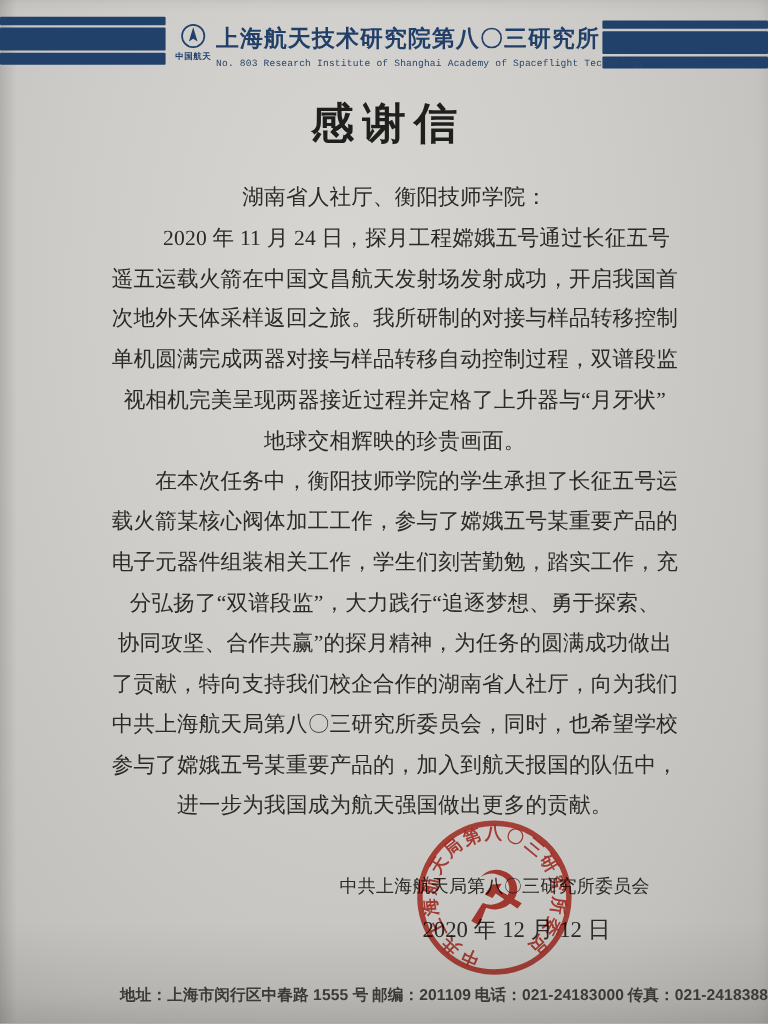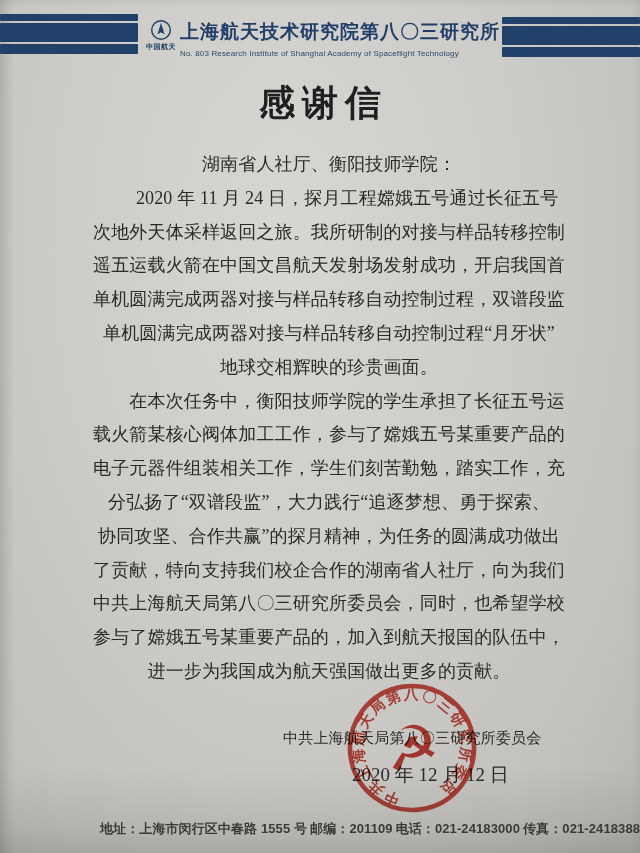--- a/index.html
+++ b/index.html
@@ -18,21 +18,21 @@
   .bars.right{right:0;top:17px;}
   .bars .bar{display:block;background:#21416a;border-radius:1px;}
   .bars .b1{height:7px;margin-bottom:2px;}
   .bars .b2{height:19px;margin-bottom:2px;}
   .bars .b3{height:10px;}
   .logo{position:absolute;left:145px;top:19px;width:32px;text-align:center;}
   .logo-glyph{display:block;margin:0 auto;}
   .logo-text{font-size:7px;font-weight:bold;color:#21416a;letter-spacing:.5px;white-space:nowrap;margin-top:1px;}
   .org{position:absolute;left:180px;top:19px;}
   .org-cn{font-size:19px;font-weight:bold;color:#223f69;letter-spacing:1px;white-space:nowrap;font-family:Liberation Sans, sans-serif;}
-  .org-en{font-size:8px;color:#2d476a;letter-spacing:.15px;white-space:nowrap;margin-top:4px;font-family:Liberation Sans, sans-serif;}
+  .org-en{font-size:8px;color:#2d476a;letter-spacing:.15px;white-space:nowrap;margin-top:4px;font-family:Liberation Mono, monospace;}
   
   .title{position:absolute;top:79px;left:0;width:640px;text-align:center;
     font-family:"Liberation Serif","DejaVu Serif",serif;font-weight:bold;
     font-size:36px;color:#1f1f1d;letter-spacing:7px;text-indent:7px;}
   
   .body-text{position:absolute;left:88px;top:148px;width:482px;
     font-family:"Liberation Serif","DejaVu Serif",serif;
     font-size:18px;line-height:33.8px;color:#2b2a27;letter-spacing:.15px;text-align:center;}
   .body-text .line{white-space:nowrap;}
   .signature{position:absolute;left:283px;top:729px;font-size:15px;color:#2b2a27;
@@ -75,24 +75,24 @@
       <div class="org-cn">上海航天技术研究院第八〇三研究所</div>
       <div class="org-en">No. 803 Research Institute of Shanghai Academy of Spaceflight Technology</div>
     </div>
   </div>
 
   <div class="title">感谢信</div>
 
   <div class="body-text">
       <div class="line">湖南省人社厅、衡阳技师学院：</div>
       <div class="line">　　2020 年 11 月 24 日，探月工程嫦娥五号通过长征五号</div>
+      <div class="line">遥五运载火箭在中国文昌航天发射场发射成功，开启我国首</div>
       <div class="line">次地外天体采样返回之旅。我所研制的对接与样品转移控制</div>
-      <div class="line">遥五运载火箭在中国文昌航天发射场发射成功，开启我国首</div>
       <div class="line">单机圆满完成两器对接与样品转移自动控制过程，双谱段监</div>
-      <div class="line">单机圆满完成两器对接与样品转移自动控制过程“月牙状”</div>
+      <div class="line">视相机完美呈现两器接近过程并定格了上升器与“月牙状”</div>
       <div class="line">地球交相辉映的珍贵画面。</div>
       <div class="line">　　在本次任务中，衡阳技师学院的学生承担了长征五号运</div>
       <div class="line">载火箭某核心阀体加工工作，参与了嫦娥五号某重要产品的</div>
       <div class="line">电子元器件组装相关工作，学生们刻苦勤勉，踏实工作，充</div>
       <div class="line">分弘扬了“双谱段监”，大力践行“追逐梦想、勇于探索、</div>
       <div class="line">协同攻坚、合作共赢”的探月精神，为任务的圆满成功做出</div>
       <div class="line">了贡献，特向支持我们校企合作的湖南省人社厅，向为我们</div>
       <div class="line">中共上海航天局第八〇三研究所委员会，同时，也希望学校</div>
       <div class="line">参与了嫦娥五号某重要产品的，加入到航天报国的队伍中，</div>
       <div class="line">进一步为我国成为航天强国做出更多的贡献。</div>

